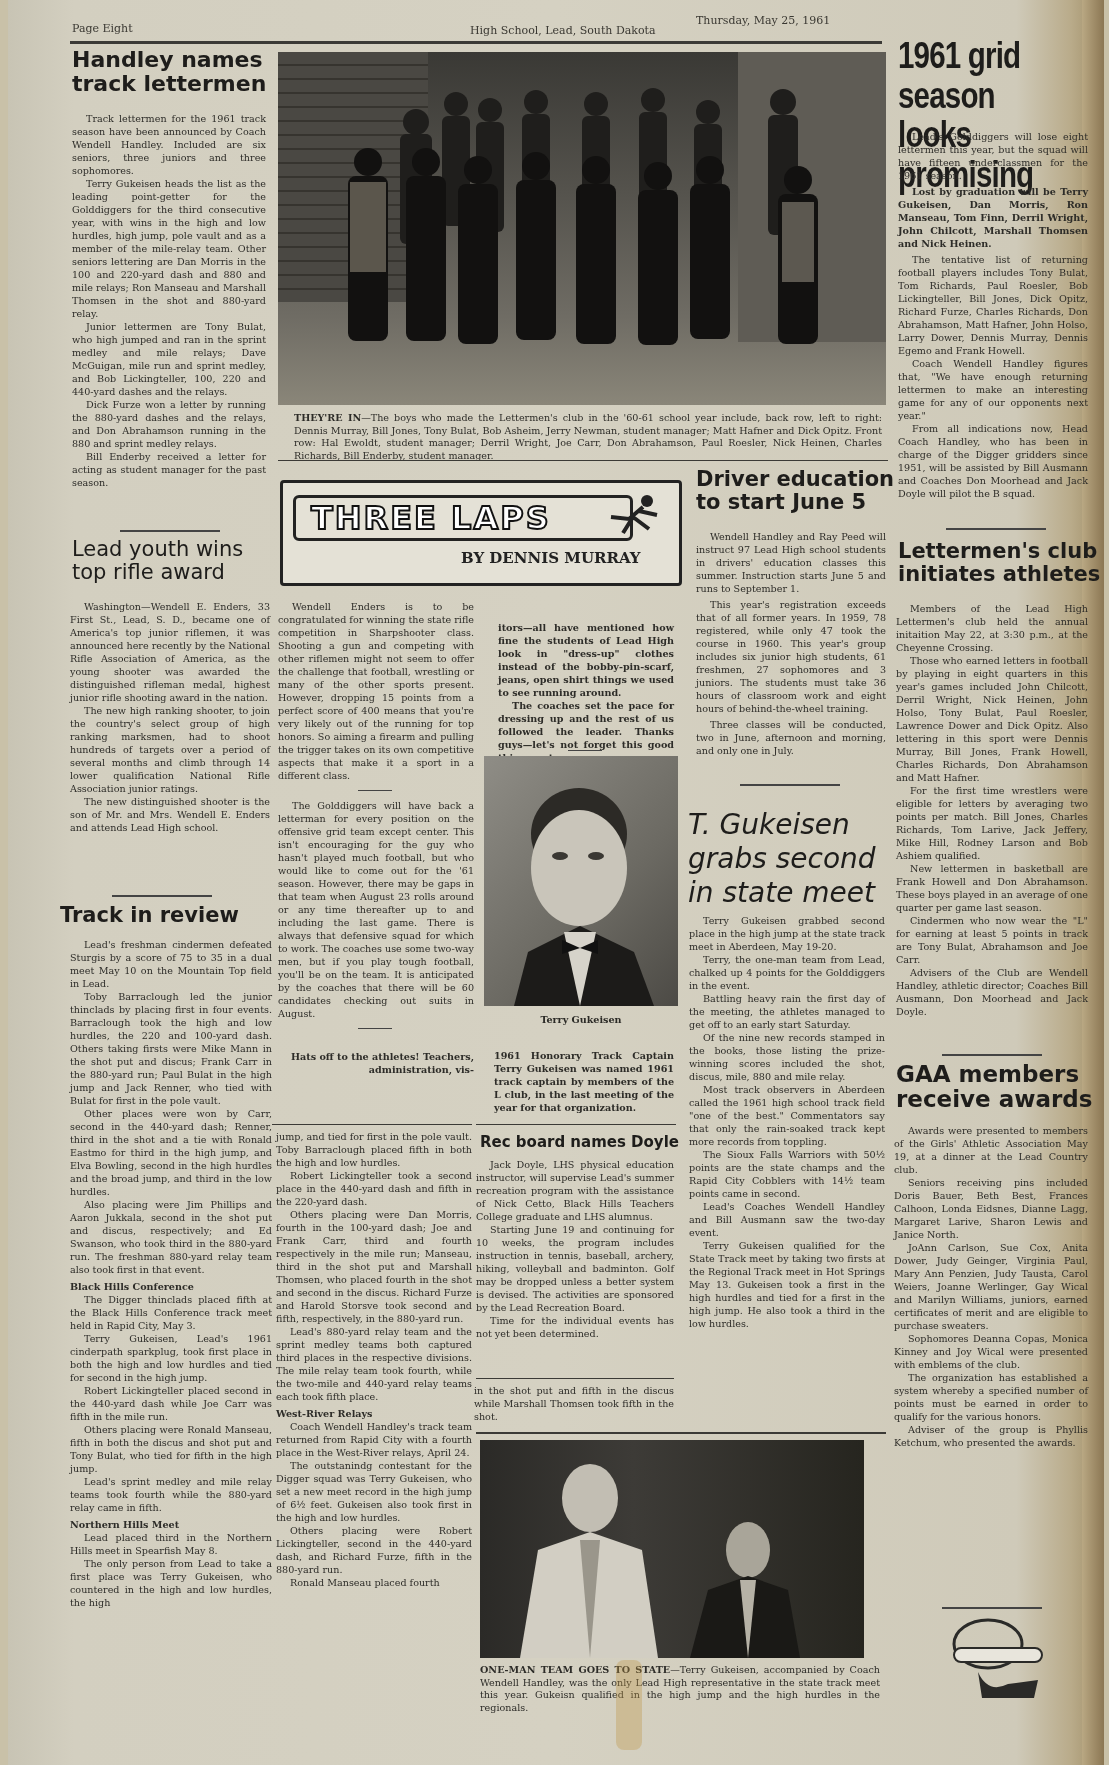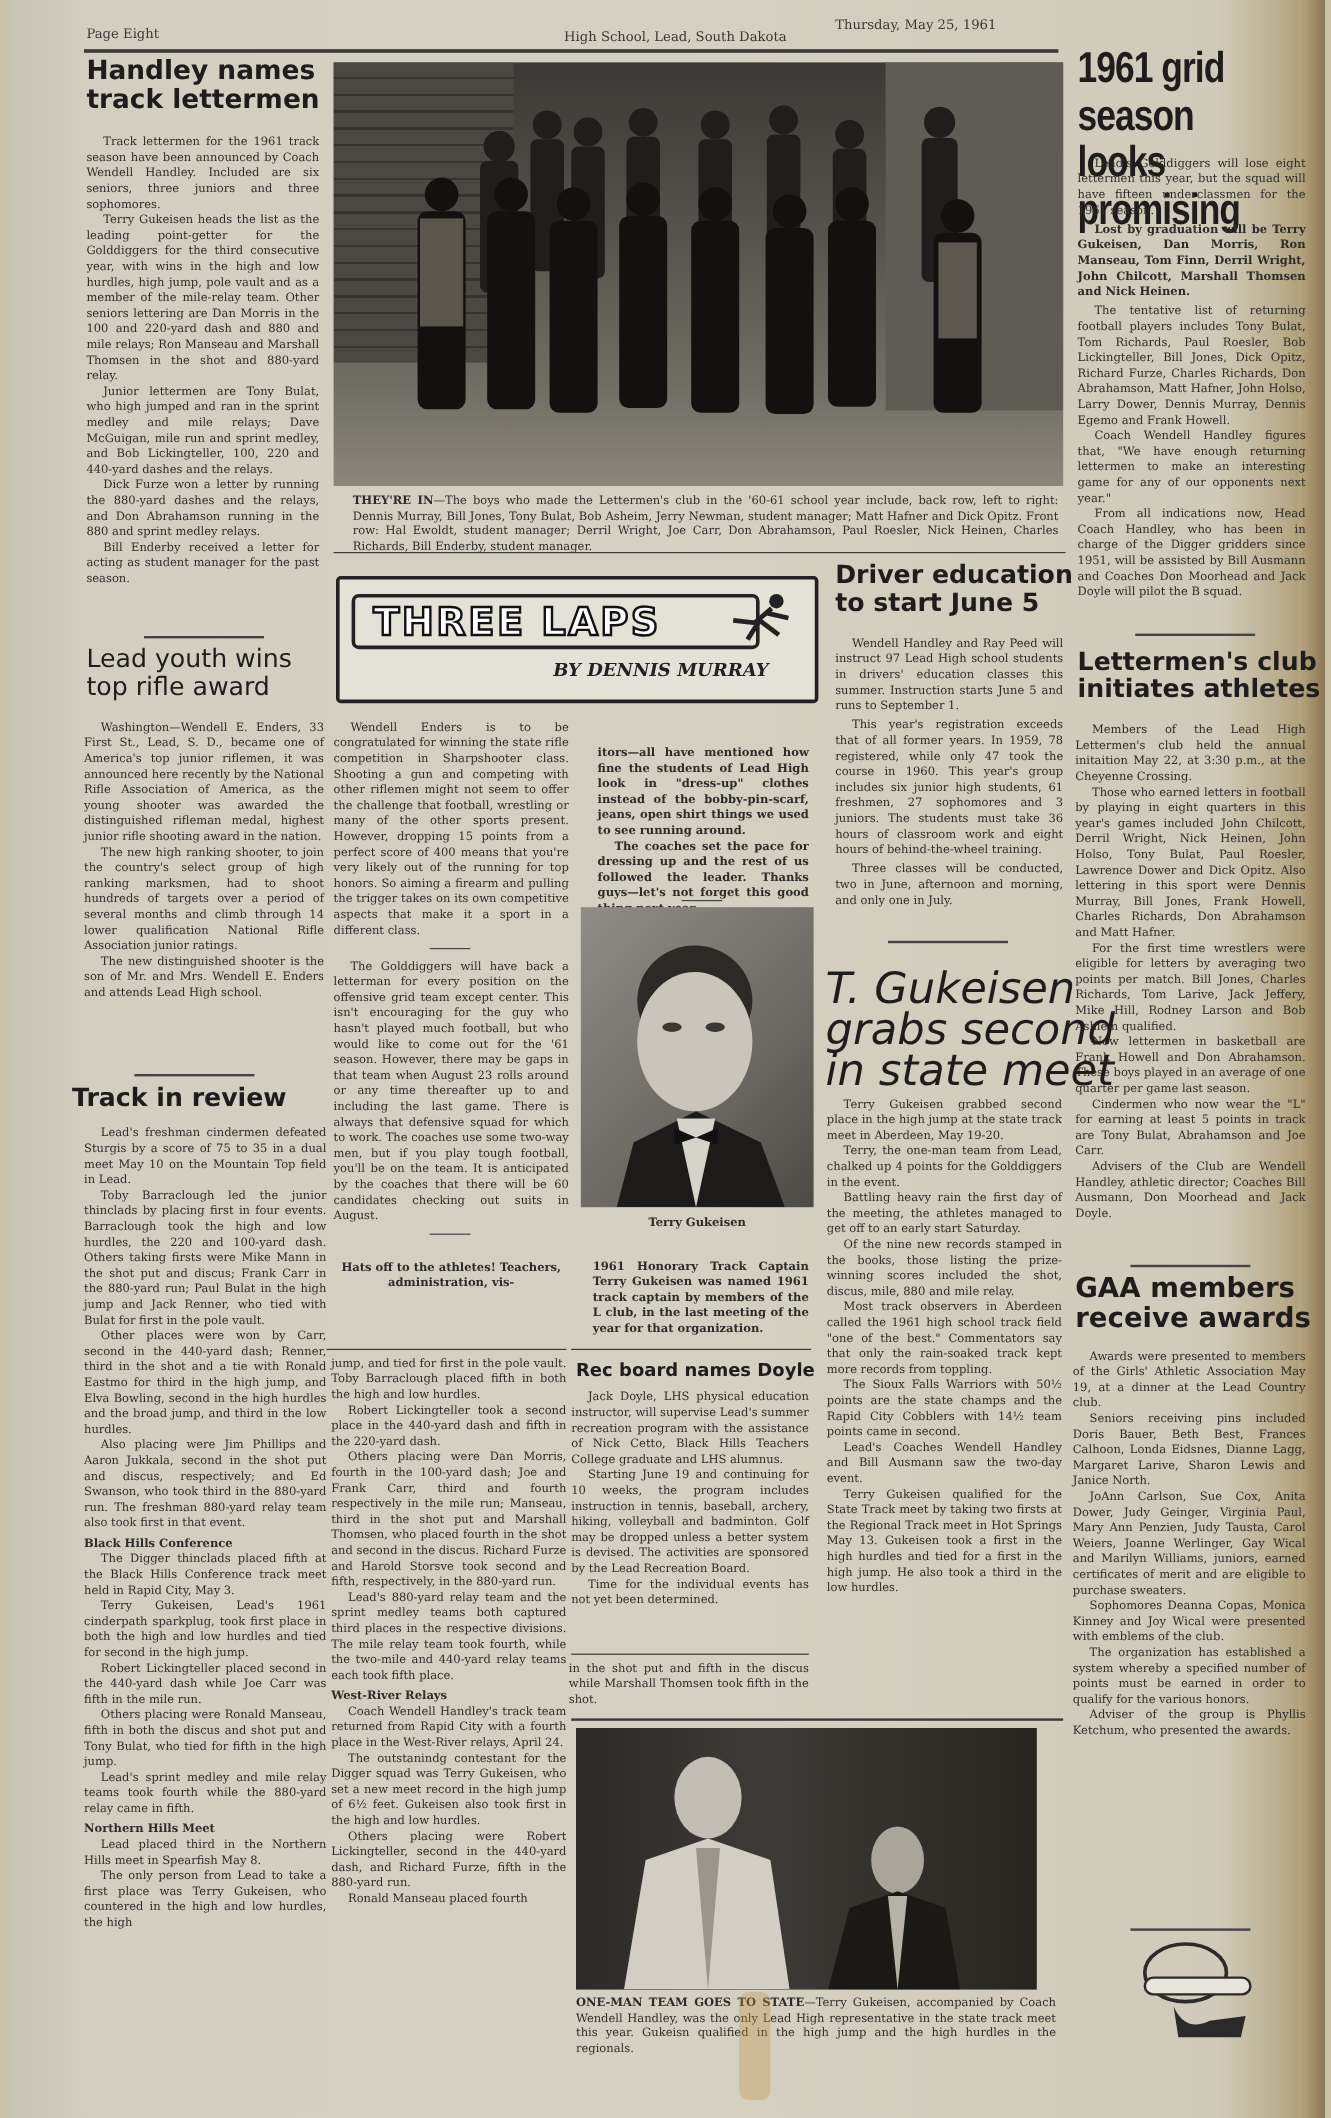--- a/index.html
+++ b/index.html
@@ -126,21 +126,21 @@
   </div>
   <div class="short-rule" style="left:938px; top:528px; width:100px;"></div>
 
   <div class="abs" style="left:272px; top:480px; width:402px; height:106px; background:#e4e1d6; border:3px solid #222; border-radius:4px;">
     <div style="position:absolute; left:10px; top:12px; width:340px; height:46px; border:3px solid #222; border-radius:6px;"></div>
     <div class="abs" style="left:28px; top:16px; font-family:'DejaVu Sans',sans-serif; font-size:32px; font-weight:bold; color:#fff; -webkit-text-stroke:2px #111; letter-spacing:2px;">THREE LAPS</div>
     <svg class="abs" style="left:310px; top:6px;" width="80" height="50">
       <circle cx="54" cy="12" r="6" fill="#222"></circle>
       <path d="M50 18 L36 30 L18 28 M40 28 L30 44 M40 28 L56 40 M46 22 L64 26" stroke="#222" stroke-width="4" fill="none"></path>
     </svg>
-    <div class="abs" style="left:178px; top:66px; font-family:'DejaVu Serif',serif; font-style:italic; font-size:15px; font-weight:bold; color:#222;">BY DENNIS MURRAY</div>
+    <div class="abs" style="left:178px; top:66px; font-family:'DejaVu Serif',serif; font-size:15px; font-weight:bold; color:#222;">BY DENNIS MURRAY</div>
   </div>
 
   <div class="abs headline" style="left:688px; top:468px; font-size:21px;">
     <div>Driver education</div>
     <div>to start June 5</div>
   </div>
   <div class="abs body-text" style="left:688px; top:530px; width:190px;">
     <p>Wendell Handley and Ray Peed will instruct 97 Lead High school students in drivers' education classes this summer. Instruction starts June 5 and runs to September 1.</p>
     <p style="margin-top:3px;">This year's registration exceeds that of all former years. In 1959, 78 registered, while only 47 took the course in 1960. This year's group includes six junior high students, 61 freshmen, 27 sophomores and 3 juniors. The students must take 36 hours of classroom work and eight hours of behind-the-wheel training.</p>
     <p style="margin-top:3px;">Three classes will be conducted, two in June, afternoon and morning, and only one in July.</p>
@@ -171,21 +171,21 @@
     <p>The new high ranking shooter, to join the country's select group of high ranking marksmen, had to shoot hundreds of targets over a period of several months and climb through 14 lower qualification National Rifle Association junior ratings.</p>
     <p>The new distinguished shooter is the son of Mr. and Mrs. Wendell E. Enders and attends Lead High school.</p>
   </div>
   <div class="short-rule" style="left:104px; top:895px; width:100px;"></div>
 
   <div class="abs body-text" style="left:270px; top:600px; width:196px;">
     <p>Wendell Enders is to be congratulated for winning the state rifle competition in Sharpshooter class. Shooting a gun and competing with other riflemen might not seem to offer the challenge that football, wrestling or many of the other sports present. However, dropping 15 points from a perfect score of 400 means that you're very likely out of the running for top honors. So aiming a firearm and pulling the trigger takes on its own competitive aspects that make it a sport in a different class.</p>
     <div class="short-rule" style="position:relative; left:80px; width:34px; height:1px; margin:8px 0;"></div>
     <p>The Golddiggers will have back a letterman for every position on the offensive grid team except center. This isn't encouraging for the guy who hasn't played much football, but who would like to come out for the '61 season. However, there may be gaps in that team when August 23 rolls around or any time thereafter up to and including the last game. There is always that defensive squad for which to work. The coaches use some two-way men, but if you play tough football, you'll be on the team. It is anticipated by the coaches that there will be 60 candidates checking out suits in August.</p>
     <div class="short-rule" style="position:relative; left:80px; width:34px; height:1px; margin:8px 0;"></div>
-    <p class="bold" style="text-align:center; text-indent:0;">Hats off to the athletes! Teachers, administration, vis-</p>
+    <p class="bold" style="text-align:right; text-indent:0;">Hats off to the athletes! Teachers, administration, vis-</p>
   </div>
   <div class="abs body-text bold" style="left:490px; top:600px; width:176px;">
     <p style="text-indent:0;">itors—all have mentioned how fine the students of Lead High look in "dress-up" clothes instead of the bobby-pin-scarf, jeans, open shirt things we used to see running around.</p>
     <p>The coaches set the pace for dressing up and the rest of us followed the leader. Thanks guys—let's not forget this good thing next year.</p>
   </div>
   <div class="short-rule" style="left:560px; top:750px; width:34px; height:1px;"></div>
 
   <div class="photo" style="left:476px; top:756px; width:194px; height:250px; background:linear-gradient(135deg,#8f8d86 0%,#6b6962 60%,#4c4a45 100%);">
     <svg width="194" height="250">
       <ellipse cx="95" cy="78" rx="48" ry="46" fill="#2c2a26"></ellipse>
@@ -195,21 +195,21 @@
       <path d="M30 250 L44 196 L96 170 L150 196 L170 250 Z" fill="#1c1b19"></path>
       <path d="M80 176 L96 250 L112 176 Z" fill="#d6d3ca"></path>
       <path d="M78 184 L96 192 L114 184 L114 198 L96 192 L78 198 Z" fill="#111"></path>
     </svg>
   </div>
   <div class="abs" style="left:476px; top:1014px; width:194px; text-align:center; font-size:9.6px; font-weight:bold;">Terry Gukeisen</div>
   <div class="abs body-text bold" style="left:486px; top:1028px; width:180px;">
     <p style="text-indent:0;">1961 Honorary Track Captain Terry Gukeisen was named 1961 track captain by members of the L club, in the last meeting of the year for that organization.</p>
   </div>
 
-  <div class="abs headline italic" style="left:680px; top:808px; font-size:36px; line-height:34px;">
+  <div class="abs headline italic" style="left:680px; top:808px; font-size:28px; line-height:34px;">
     <div>T. Gukeisen</div>
     <div>grabs second</div>
     <div>in state meet</div>
   </div>
   <div class="abs body-text" style="left:681px; top:914px; width:196px;">
     <p>Terry Gukeisen grabbed second place in the high jump at the state track meet in Aberdeen, May 19-20.</p>
     <p>Terry, the one-man team from Lead, chalked up 4 points for the Golddiggers in the event.</p>
     <p>Battling heavy rain the first day of the meeting, the athletes managed to get off to an early start Saturday.</p>
     <p>Of the nine new records stamped in the books, those listing the prize-winning scores included the shot, discus, mile, 880 and mile relay.</p>
     <p>Most track observers in Aberdeen called the 1961 high school track field "one of the best." Commentators say that only the rain-soaked track kept more records from toppling.</p>

